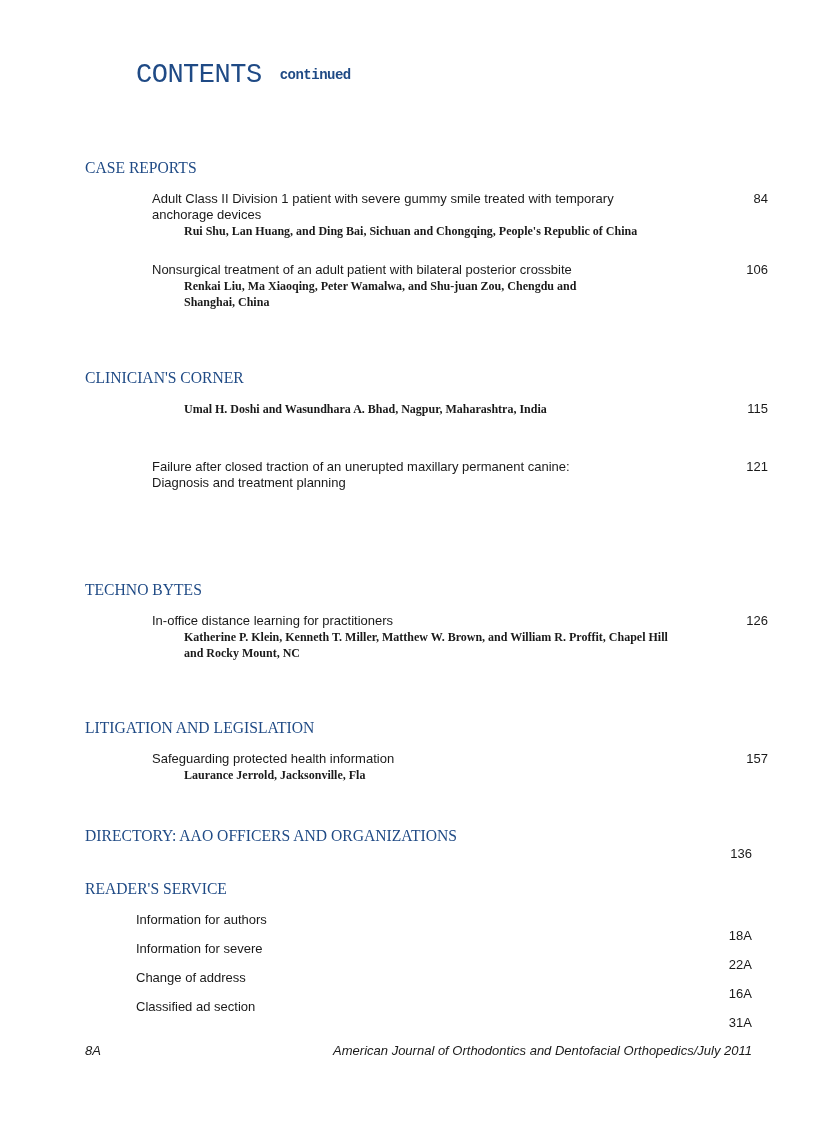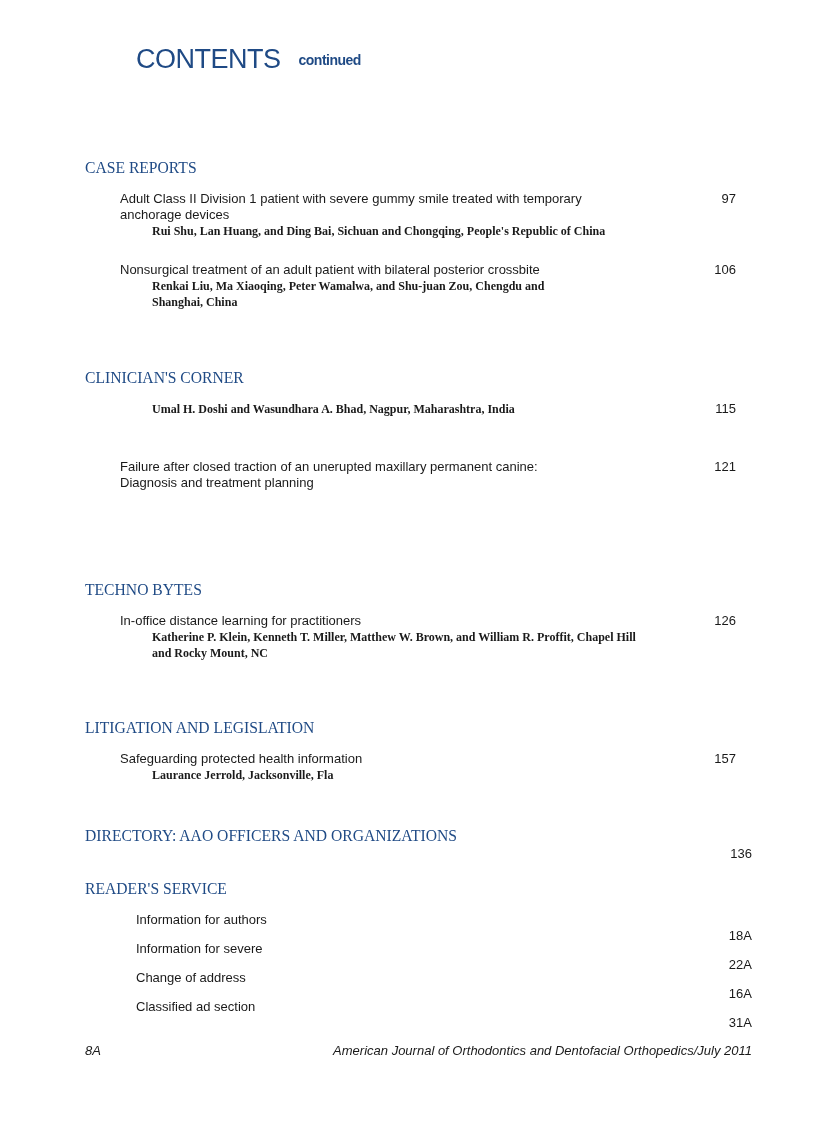--- a/index.html
+++ b/index.html
@@ -1,39 +1,39 @@
 <!DOCTYPE html>
 <html><head>
 <meta charset="utf-8">
 <style>
   html,body{margin:0;padding:0;background:#fff;}
   body{width:838px;height:1122px;position:relative;overflow:hidden;color:#1a1a1a;}
   .abs{position:absolute;}
-  .title{left:136px;top:44px;font-family:Liberation Sans, sans-serif;font-size:27px;color:#1f4a85;letter-spacing:-0.5px;white-space:nowrap;}
+  .title{left:136px;top:60px;font-family:Liberation Mono, monospace;font-size:27px;color:#1f4a85;letter-spacing:-0.5px;white-space:nowrap;}
   .title .cont{font-size:14px;margin-left:18px;font-weight:bold;vertical-align:3px;}
   .sec{left:85px;font-family:"Liberation Serif","DejaVu Serif",serif;font-size:17px;color:#1f4a85;white-space:nowrap;transform:scaleX(0.92);transform-origin:left;}
-  .entry{left:120px;width:616px;}
+  .entry{left:152px;width:616px;}
   .atitle{font-family:"Liberation Sans","DejaVu Sans",sans-serif;font-size:13px;line-height:16px;width:520px;}
   .auth{font-family:"Liberation Serif","DejaVu Serif",serif;font-size:12px;font-weight:bold;line-height:16px;width:520px;margin-left:32px;}
   .pg{position:absolute;right:0;top:0;font-family:"Liberation Sans","DejaVu Sans",sans-serif;font-size:13px;line-height:16px;}
   .svc{left:136px;width:616px;font-family:"Liberation Sans","DejaVu Sans",sans-serif;font-size:13px;}
   .svc .pg{top:16px;}
   .footer{left:85px;width:667px;top:1043px;font-family:"Liberation Sans","DejaVu Sans",sans-serif;font-size:13px;font-style:italic;}
   .footer .journal{position:absolute;right:0;top:0;white-space:nowrap;}
 </style>
 </head>
 <body>
 
 <div class="abs title"><span>CONTENTS</span><span class="cont">continued</span></div>
 
 <div class="abs sec" style="top:158px">CASE REPORTS</div>
 <div class="abs entry" style="top:191px">
   <div class="atitle">Adult Class II Division 1 patient with severe gummy smile treated with temporary anchorage devices</div>
   <div class="auth">Rui Shu, Lan Huang, and Ding Bai, Sichuan and Chongqing, People's Republic of China</div>
-  <div class="pg">97</div>
+  <div class="pg">84</div>
 </div>
 <div class="abs entry" style="top:262px">
   <div class="atitle">Nonsurgical treatment of an adult patient with bilateral posterior crossbite</div>
   <div class="auth" style="width:400px">Renkai Liu, Ma Xiaoqing, Peter Wamalwa, and Shu-juan Zou, Chengdu and Shanghai, China</div>
   <div class="pg">106</div>
 </div>
 
 <div class="abs sec" style="top:368px">CLINICIAN'S CORNER</div>
 <div class="abs entry" style="top:401px">
   <div class="auth">Umal H. Doshi and Wasundhara A. Bhad, Nagpur, Maharashtra, India</div>

